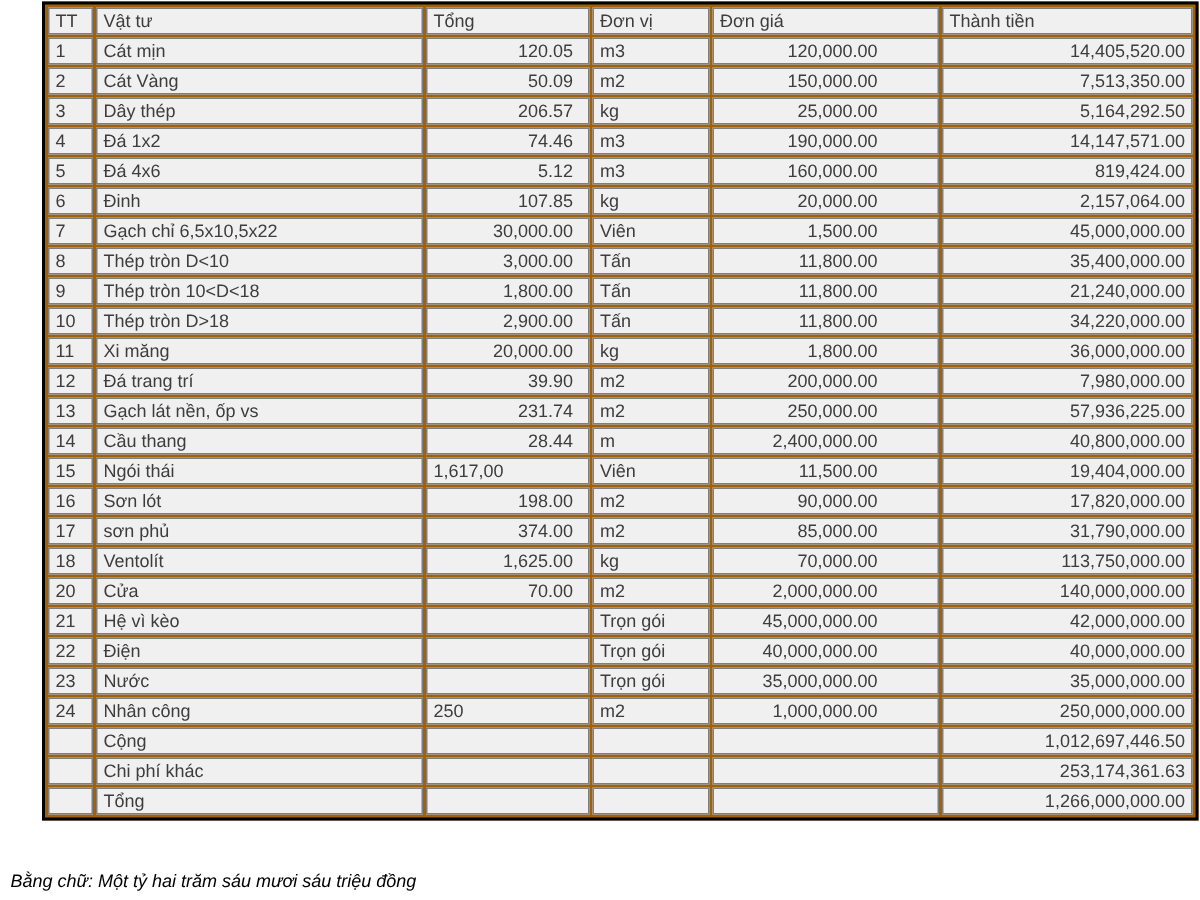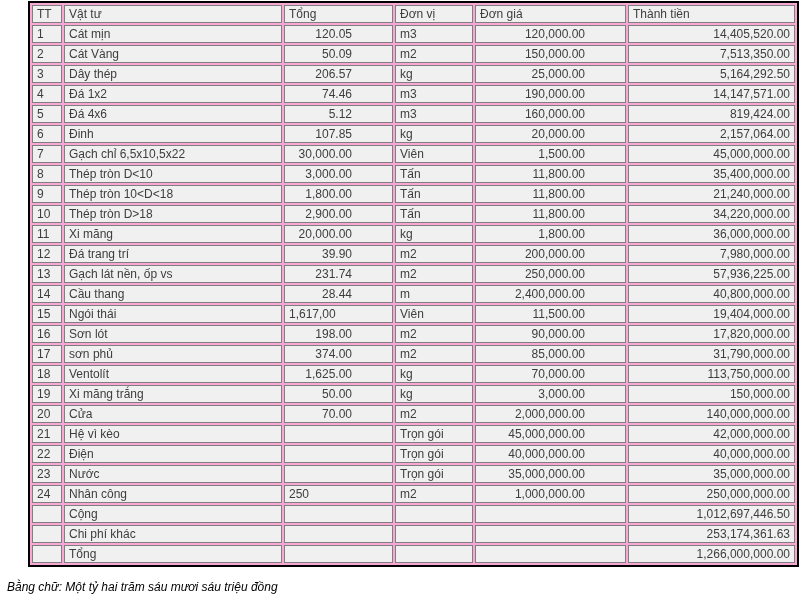--- a/index.html
+++ b/index.html
@@ -17,39 +17,39 @@
   }
   .table-wrap {
     position: absolute;
     left: 28px;
     top: 1px;
   }
   table.cost-table {
     border-collapse: separate;
     border-spacing: 2px;
     border: 2px solid #000000;
-    background: #f9a8d4;
+    background: #a16207;
     table-layout: fixed;
     width: 769px;
   }
   table.cost-table th,
   table.cost-table td {
     background: #f0f0f0;
     border: 1px solid #7f7f7f;
     font-size: 12px;
     line-height: 14px;
     font-weight: normal;
     color: #3d3d3d;
     padding: 1px 4px;
     white-space: nowrap;
     overflow: hidden;
   }
   .al-left  { text-align: left; }
   .al-right { text-align: right; }
-  td.col-tong.al-right       { padding-right: 40px; }
+  td.col-tong.al-right       { padding-right: 10px; }
   td.col-don_gia.al-right    { padding-right: 40px; }
   td.col-thanh_tien.al-right { }
   .note {
     position: absolute;
     left: 7px;
     top: 580px;
     font-size: 12px;
     font-style: italic;
     color: #000000;
   }
@@ -217,28 +217,20 @@
           </tr>
           <tr>
             <td class="col-tt al-left">18</td>
             <td class="col-vat_tu al-left">Ventolít</td>
             <td class="col-tong al-right">1,625.00</td>
             <td class="col-don_vi al-left">kg</td>
             <td class="col-don_gia al-right">70,000.00</td>
             <td class="col-thanh_tien al-right">113,750,000.00</td>
           </tr>
           <tr>
-            <td class="col-tt al-left">19</td>
-            <td class="col-vat_tu al-left">Xi măng trắng</td>
-            <td class="col-tong al-right">50.00</td>
-            <td class="col-don_vi al-left">kg</td>
-            <td class="col-don_gia al-right">3,000.00</td>
-            <td class="col-thanh_tien al-right">150,000.00</td>
-          </tr>
-          <tr>
             <td class="col-tt al-left">20</td>
             <td class="col-vat_tu al-left">Cửa</td>
             <td class="col-tong al-right">70.00</td>
             <td class="col-don_vi al-left">m2</td>
             <td class="col-don_gia al-right">2,000,000.00</td>
             <td class="col-thanh_tien al-right">140,000,000.00</td>
           </tr>
           <tr>
             <td class="col-tt al-left">21</td>
             <td class="col-vat_tu al-left">Hệ vì kèo</td>

